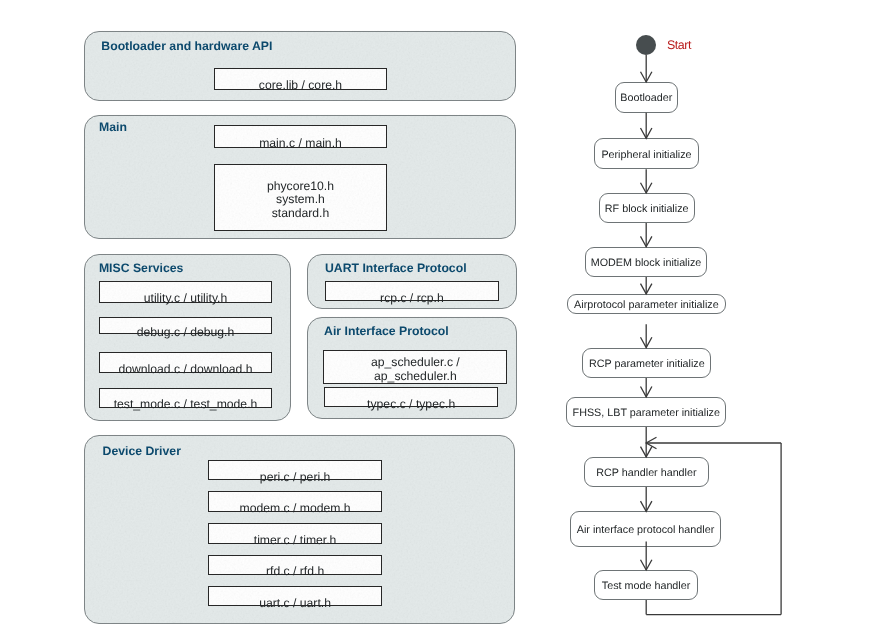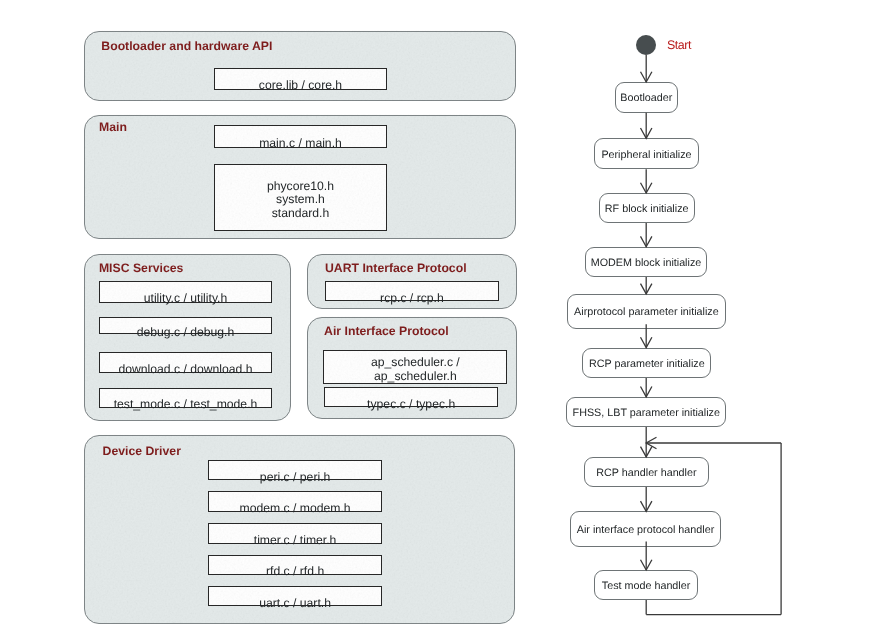--- a/index.html
+++ b/index.html
@@ -22,21 +22,21 @@
     position:absolute;
     background:#e4eaea;
     border:1px solid #7f8688;
     border-radius:15px;
     box-sizing:border-box;
   }
   .grp-title {
     position:absolute;
     font-weight:bold;
     font-size:12.25px;
-    color:#7f1d1d;
+    color:#0c4a6e;
     white-space:nowrap;
     line-height:12px;
   }
   .mod {
     position:absolute;
     background:#ffffff;
     border:1.2px solid #272727;
     box-sizing:border-box;
     display:flex;
     align-items:center;
@@ -120,21 +120,21 @@
     </div>
   </div>
 
   <div id="flow">
     <div class="startdot" style="left:636.3px;top:35.1px;width:19.8px;height:19.8px"></div>
     <div class="startlabel" style="left:666.9px;top:39.2px">Start</div>
     <div class="fnode" style="left:614.8px;top:82.0px;width:63.0px;height:30.8px">Bootloader</div>
     <div class="fnode" style="left:594.0px;top:138.3px;width:105.0px;height:31.0px">Peripheral initialize</div>
     <div class="fnode" style="left:598.6px;top:193.0px;width:96.2px;height:30.1px">RF block initialize</div>
     <div class="fnode" style="left:585.3px;top:246.7px;width:121.4px;height:30.3px">MODEM block initialize</div>
-    <div class="fnode" style="left:567.0px;top:293.9px;width:158.8px;height:35px">Airprotocol parameter initialize</div>
+    <div class="fnode" style="left:567.0px;top:293.9px;width:158.8px;height:20px">Airprotocol parameter initialize</div>
     <div class="fnode" style="left:582.3px;top:347.6px;width:129.0px;height:30.3px">RCP parameter initialize</div>
     <div class="fnode" style="left:566.2px;top:396.8px;width:160.2px;height:30.2px">FHSS, LBT parameter initialize</div>
     <div class="fnode" style="left:583.8px;top:456.9px;width:125.3px;height:30.0px">RCP handler handler</div>
     <div class="fnode" style="left:570.0px;top:511.4px;width:151.0px;height:36px">Air interface protocol handler</div>
     <div class="fnode" style="left:594.3px;top:570.0px;width:103.6px;height:30.0px">Test mode handler</div>
     <svg class="edges" width="870" height="644" fill="none" stroke="#3a3a3a" stroke-width="1.3">
       <line x1="646.2" y1="54.9" x2="646.2" y2="82.0"></line>
       <line x1="646.2" y1="112.8" x2="646.2" y2="138.3"></line>
       <line x1="646.2" y1="169.3" x2="646.2" y2="193.0"></line>
       <line x1="646.2" y1="223.1" x2="646.2" y2="246.7"></line>

